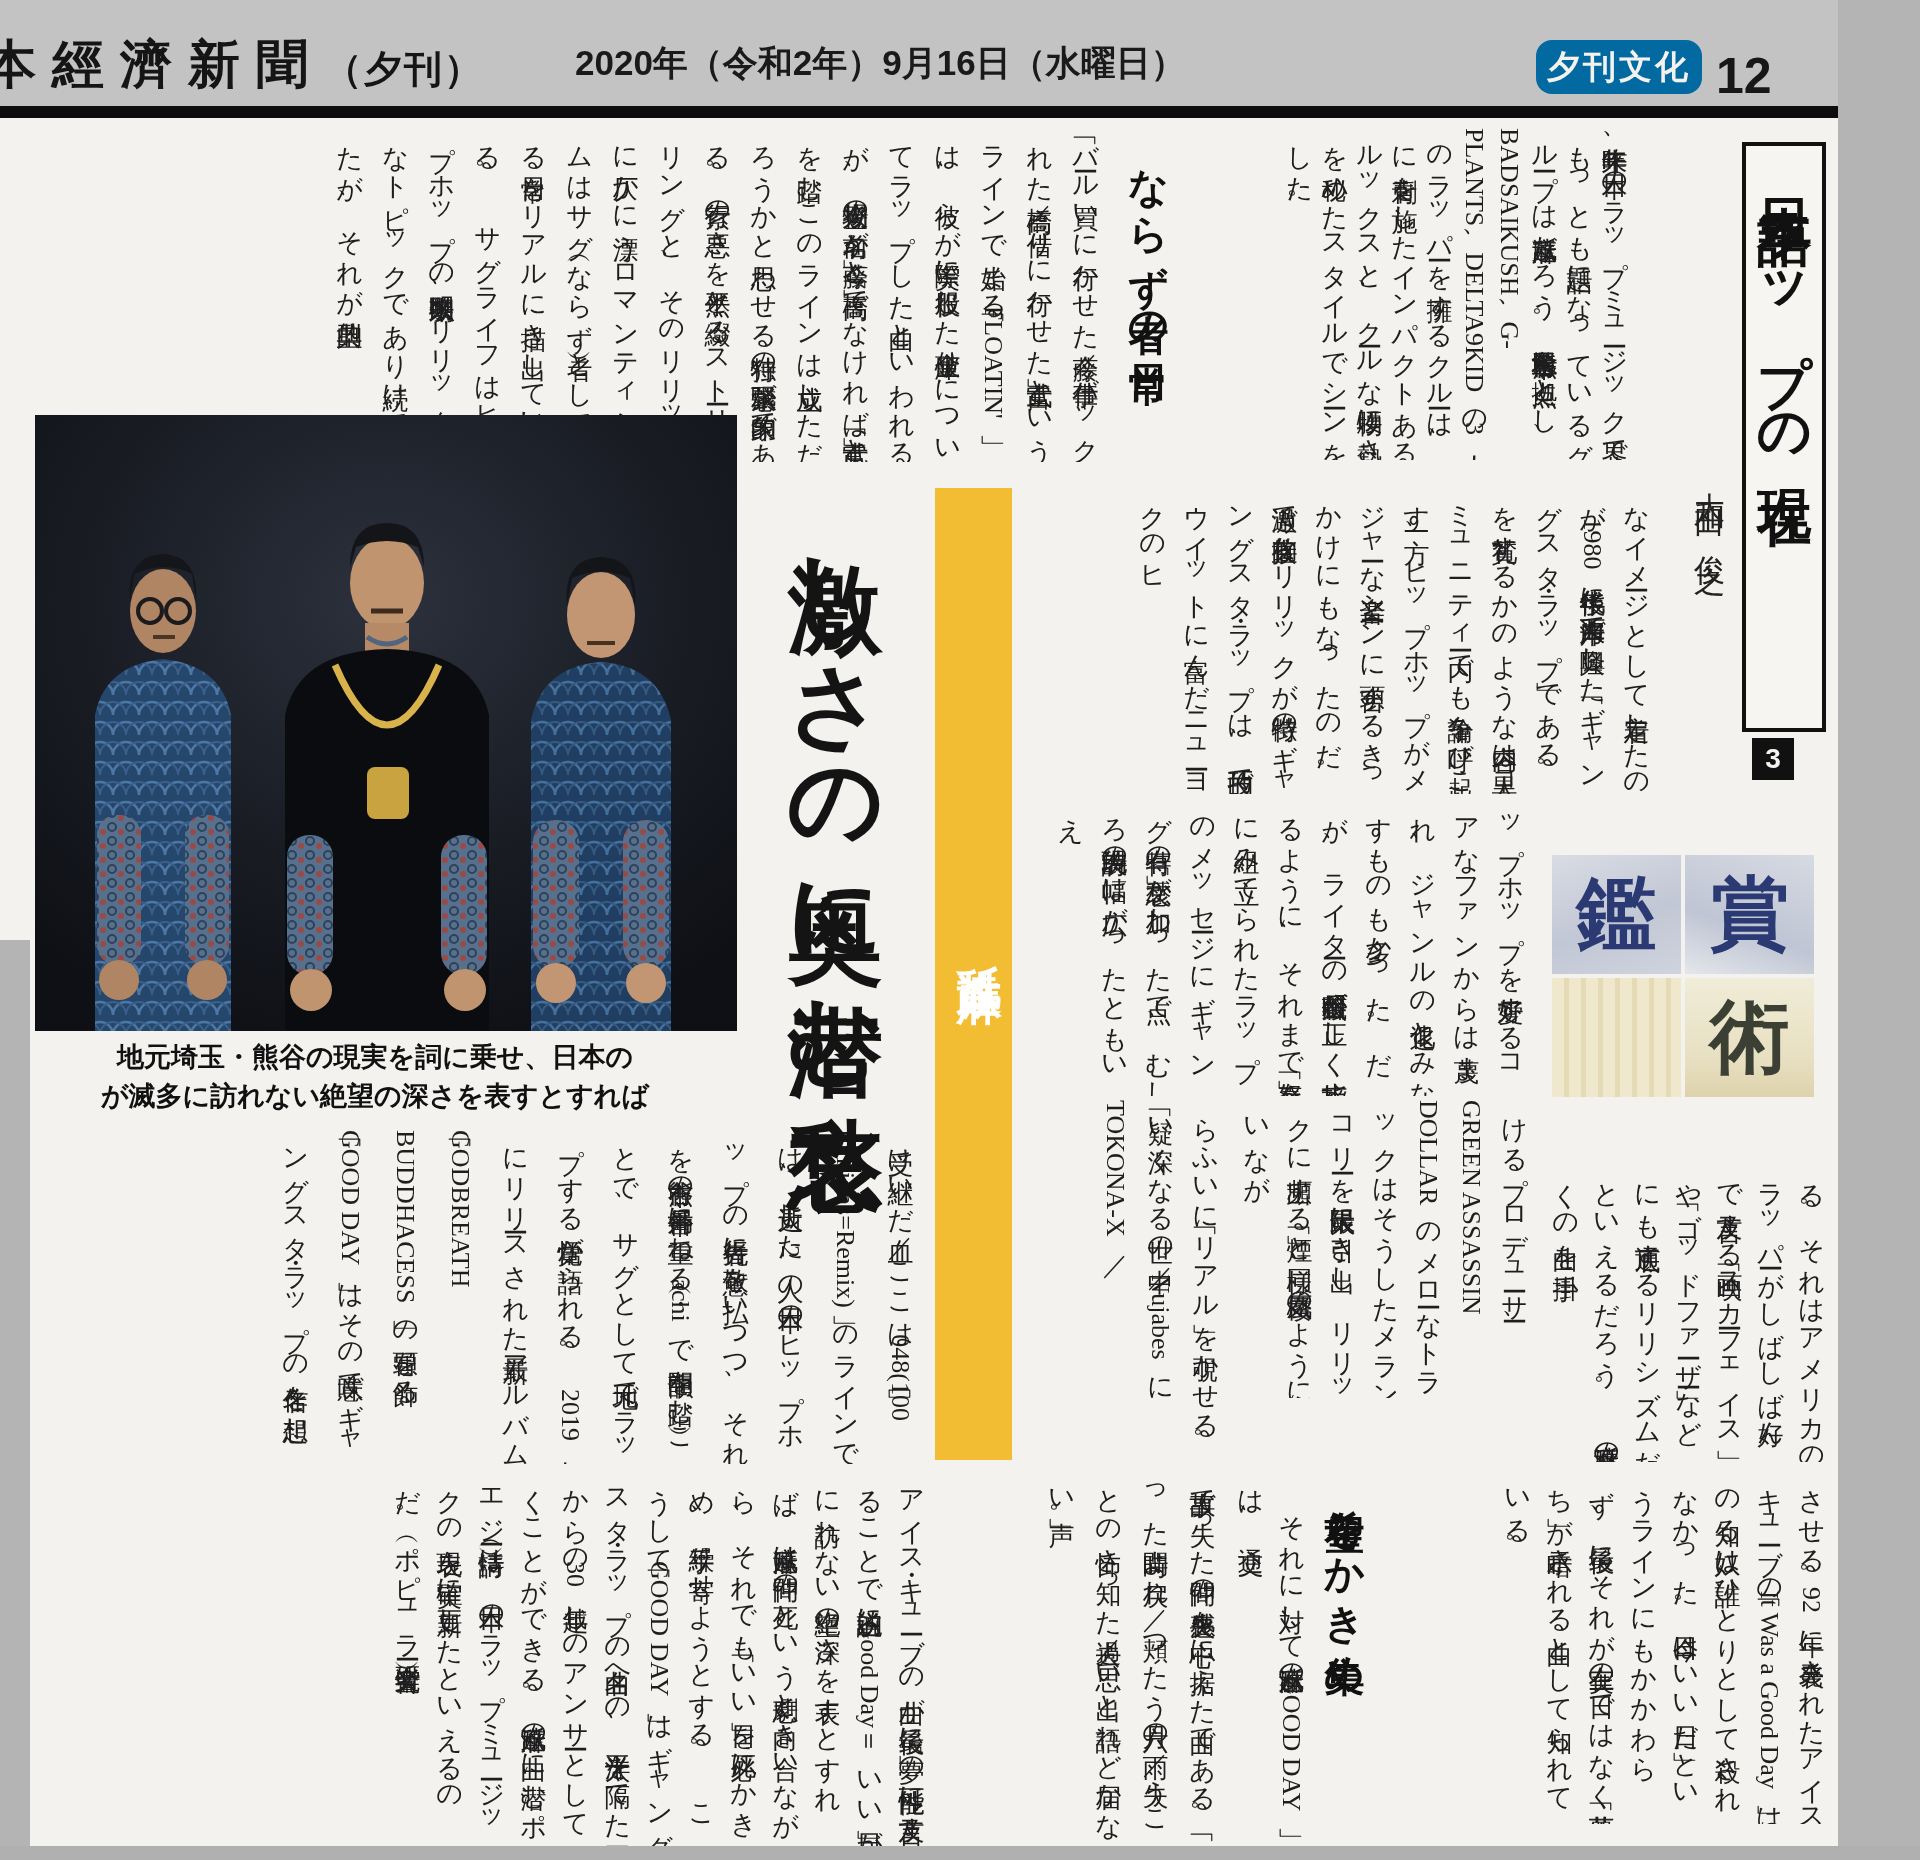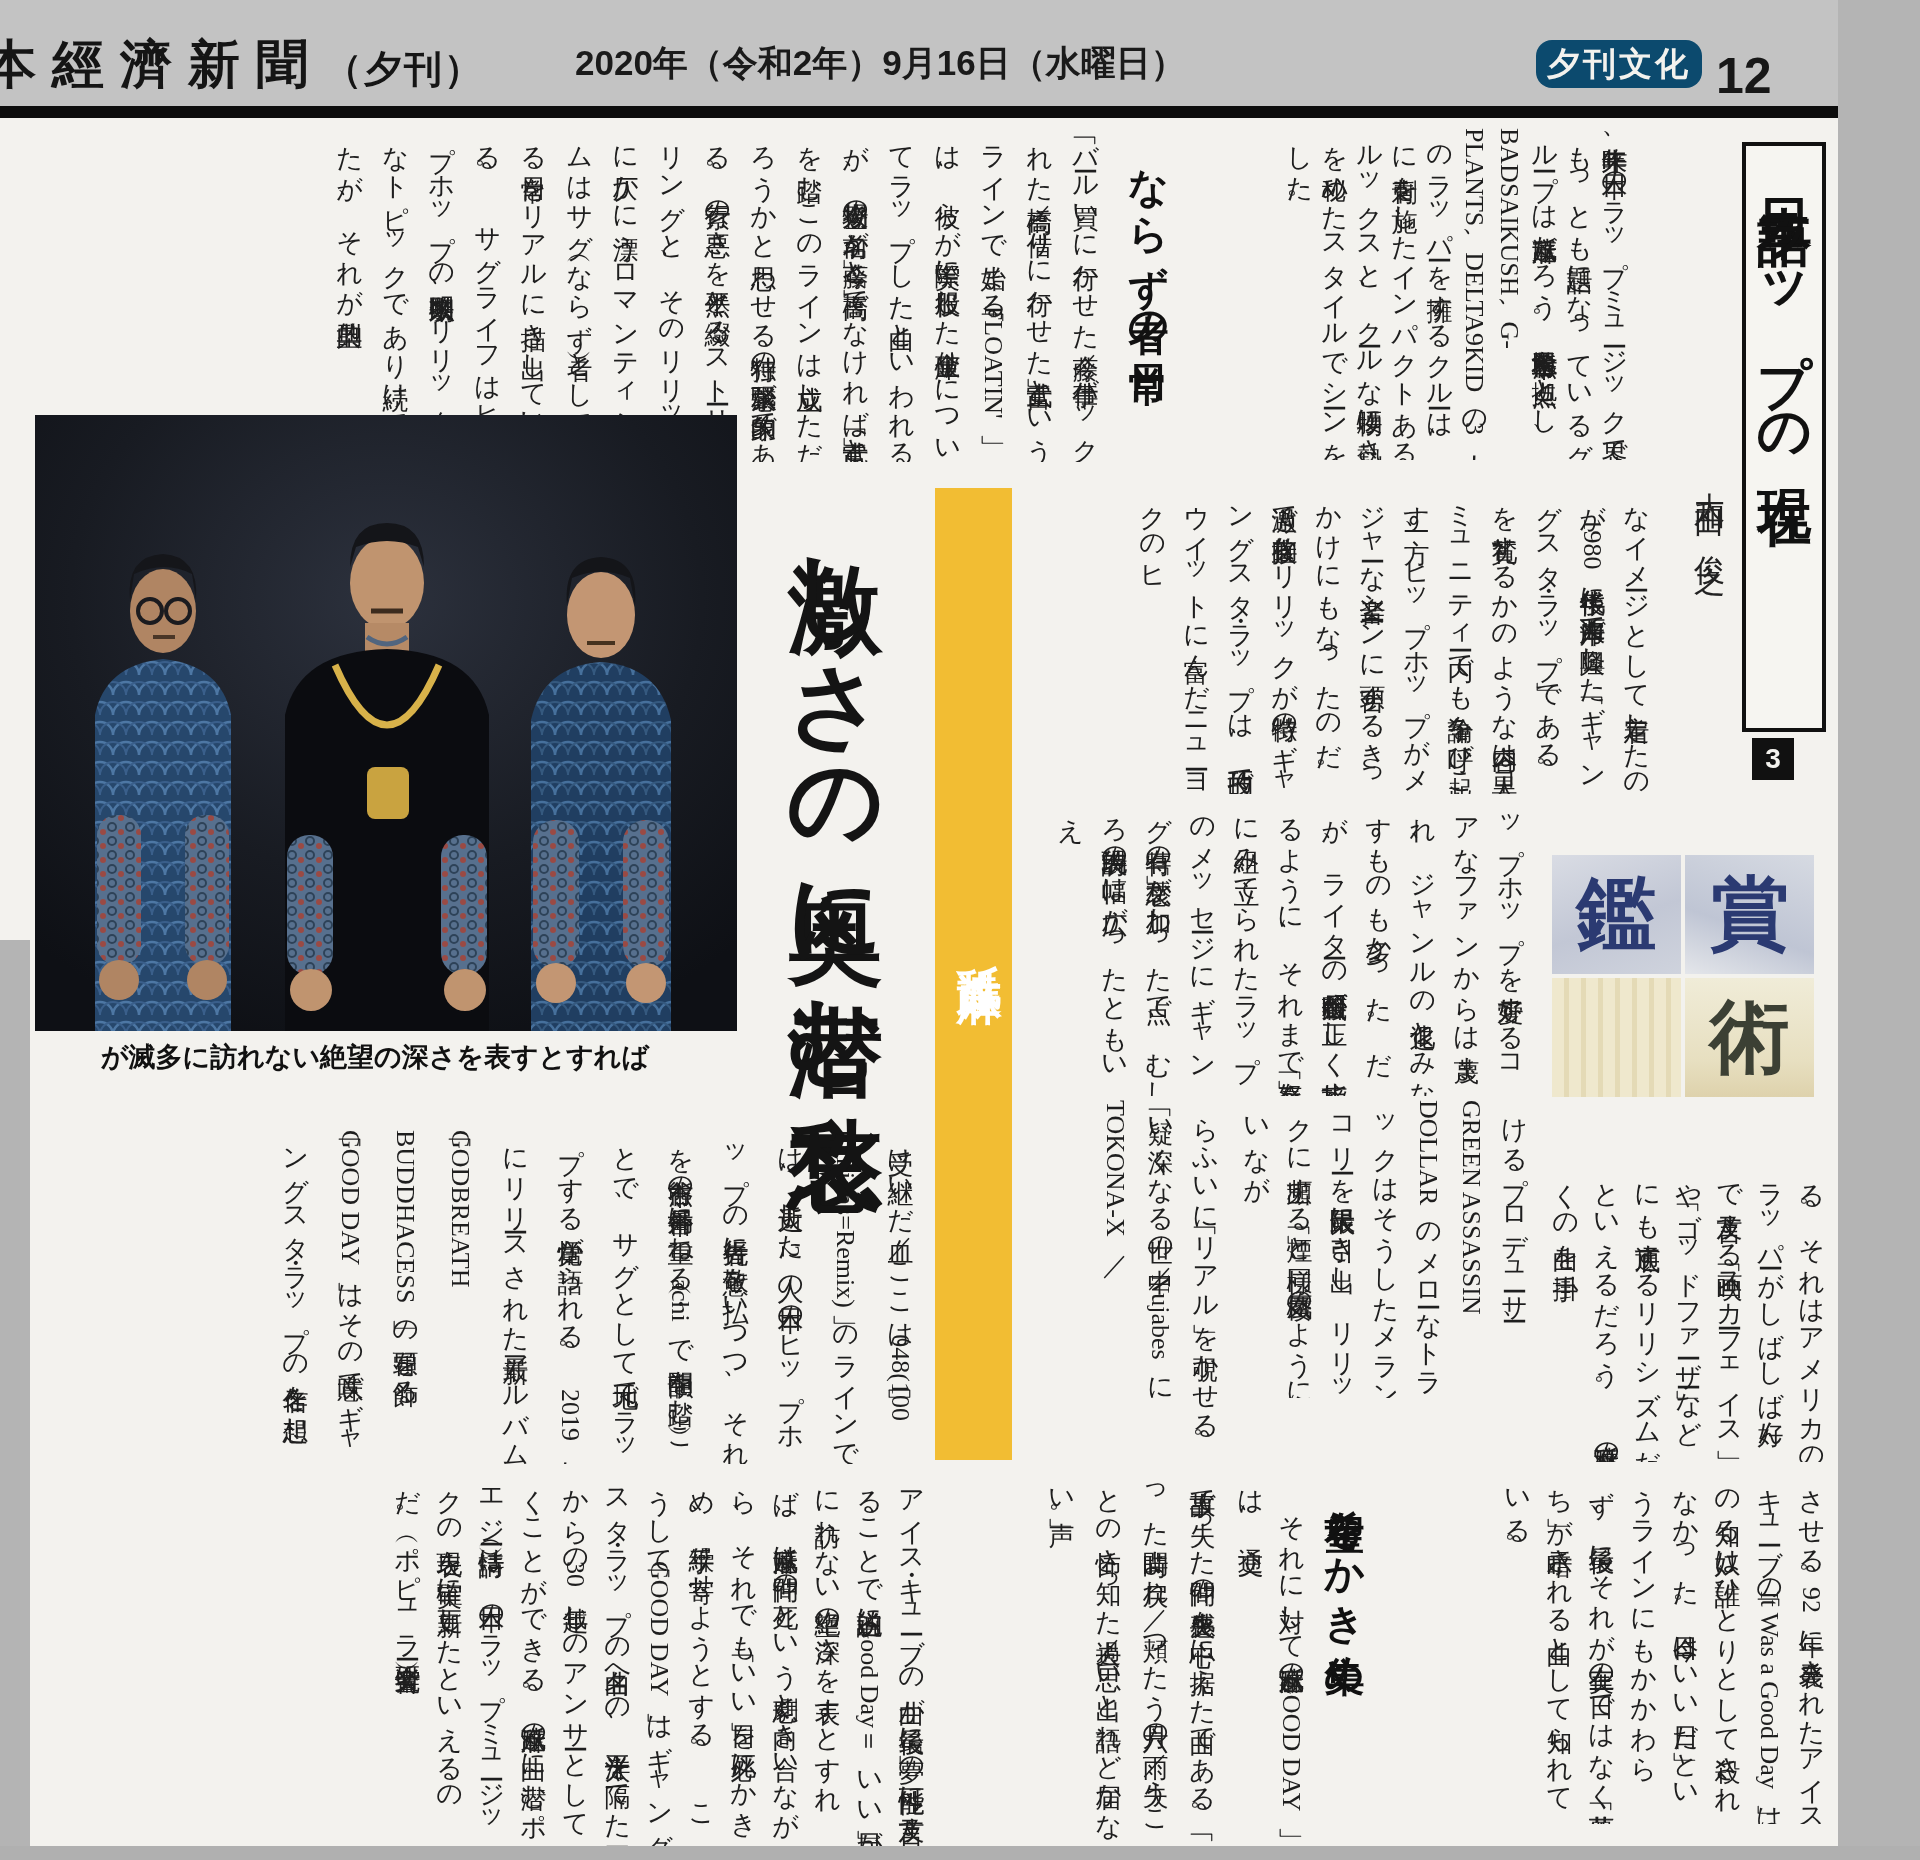--- a/index.html
+++ b/index.html
@@ -6,21 +6,21 @@
   body{width:1920px;height:1860px;position:relative;background:#b4b4b4;
        font-family:"Liberation Serif","DejaVu Serif",serif;color:#1c1c1c;overflow:hidden;}
   .abs{position:absolute;}
   
   .header-strip{left:0;top:0;width:1920px;height:106px;background:#c3c3c3;}
   .rule{left:0;top:106px;width:1845px;height:12px;background:#0d0d0d;}
   .masthead{left:-16px;top:30px;font-size:52px;font-weight:bold;letter-spacing:16px;color:#151515;}
   .masthead small{font-size:38px;letter-spacing:2px;font-weight:bold;}
   .date{left:575px;top:40px;font-size:35px;font-weight:bold;
         font-family:"Liberation Sans","DejaVu Sans",sans-serif;color:#1a1a1a;}
-  .section-badge{left:1536px;top:40px;width:166px;height:48px;background:#0c4a6e;color:#f3f2ee;
+  .section-badge{left:1536px;top:40px;width:166px;height:54px;background:#0369a1;color:#f3f2ee;
         border-radius:16px;font-size:33px;font-weight:bold;display:flex;align-items:center;
         justify-content:center;font-family:"Liberation Sans",sans-serif;letter-spacing:3px;}
   .page-num{left:1716px;top:32px;font-size:50px;font-weight:bold;
         font-family:"Liberation Sans",sans-serif;color:#171717;margin-top:15px;}
   
   .paper{left:0;top:118px;width:1838px;height:1730px;background:#f3f2ee;}
   .edge-right{left:1838px;top:0;width:82px;height:1860px;background:#b4b4b4;}
   .edge-bottom{left:0;top:1846px;width:1920px;height:14px;background:#b0b0b0;}
   .edge-left{left:0;top:940px;width:30px;height:906px;background:#b4b4b4;}
   
@@ -178,14 +178,15 @@
       <path d="M552 228h28" stroke="#45321f" stroke-width="4"></path>
       <path d="M496 616V305q12-54 70-58q58 4 70 58v311z" fill="url(#pat2)"></path>
       <rect x="498" y="405" width="46" height="148" rx="22" fill="url(#tat)"></rect>
       <rect x="588" y="405" width="46" height="148" rx="22" fill="url(#tat)"></rect>
       <circle cx="521" cy="568" r="20" fill="#c39673"></circle>
       <circle cx="611" cy="568" r="20" fill="#c39673"></circle>
     </g>
   </svg>
 </div>
 <div class="abs caption">
+  <div>地元埼玉・熊谷の現実を詞に乗せ、日本の</div>
   <div>が滅多に訪れない絶望の深さを表すとすれば</div>
 </div>
 
 </body></html>

